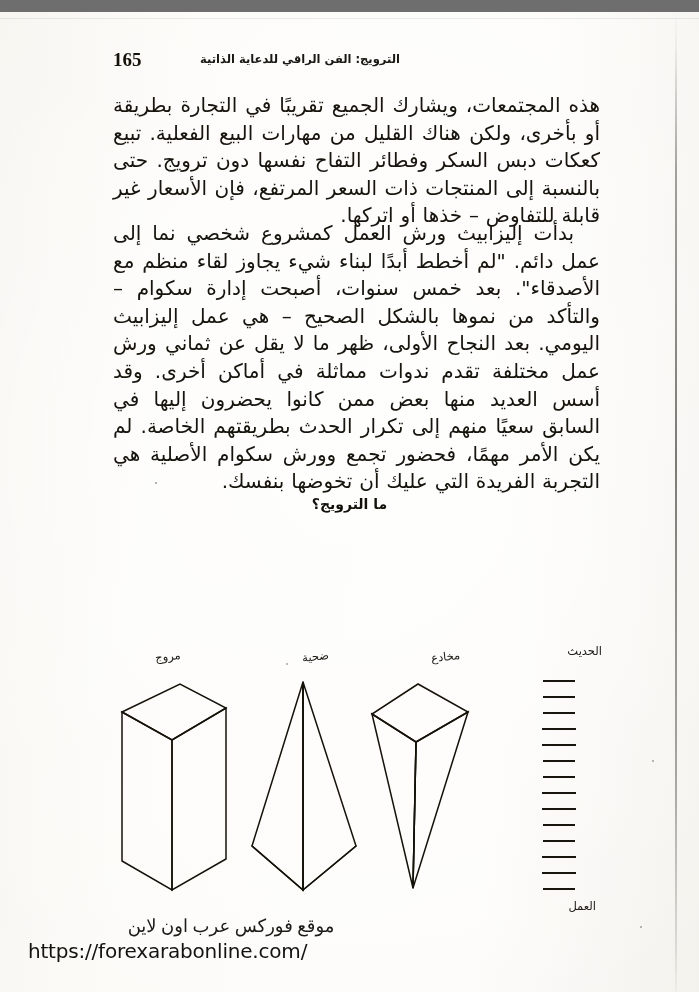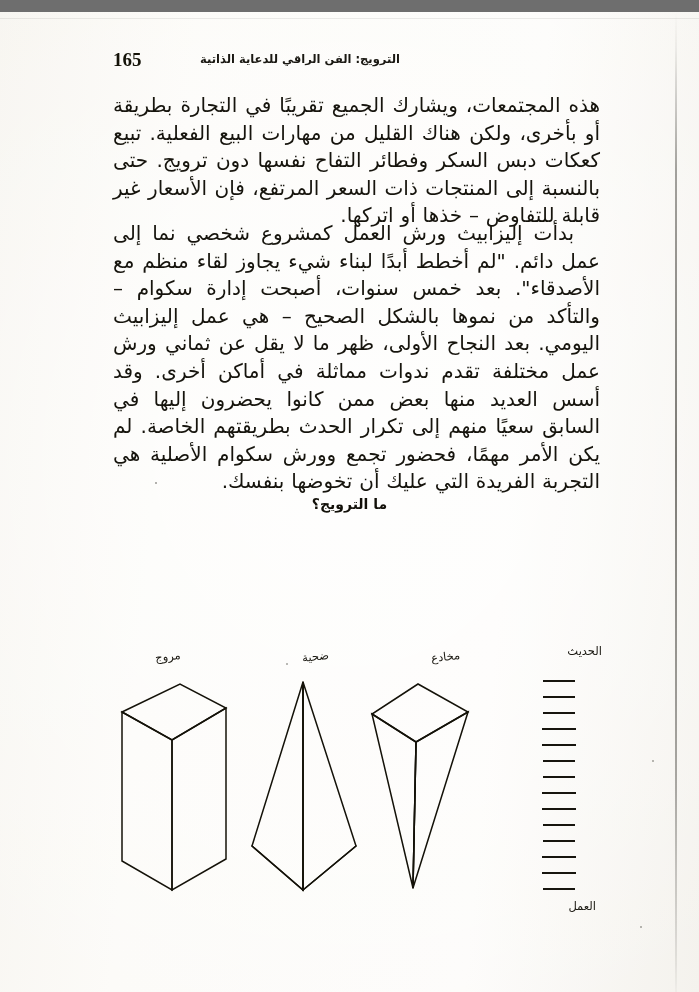--- a/index.html
+++ b/index.html
@@ -254,15 +254,17 @@
       <div class="tick" style="left:443px; top:202px; width:32px;"></div>
       <div class="tick" style="left:442px; top:218px; width:34px; height:2.2px;"></div>
       <div class="tick" style="left:442px; top:234px; width:34px;"></div>
       <div class="tick" style="left:443px; top:250px; width:32px;"></div>
     </div>
 
     <div class="scale-caption" style="right:4px; top:261px;">العمل</div>
   </div>
 
   <div id="watermark">
+    <div class="wm-ar">موقع فوركس عرب اون لاين</div>
+    <div class="wm-url">https://forexarabonline.com/</div>
   </div>
 
 </div>
 
 </body></html>

